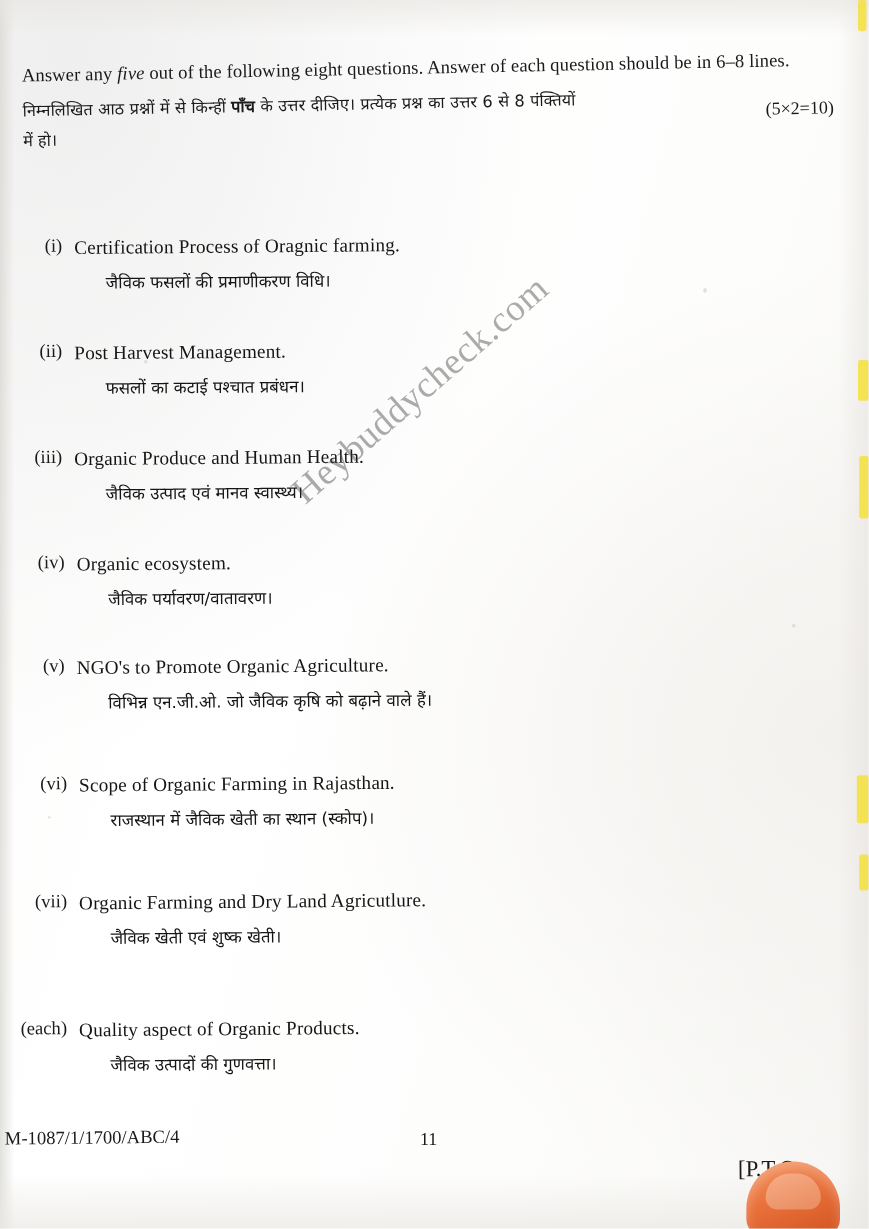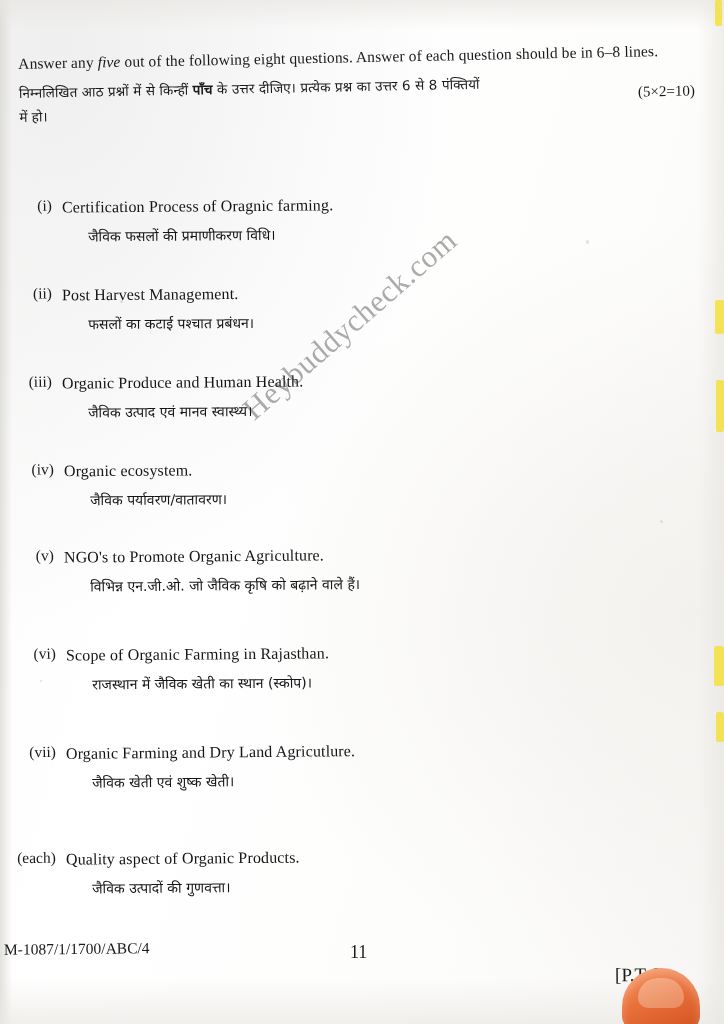--- a/index.html
+++ b/index.html
@@ -181,21 +181,21 @@
     left: 4px;
     top: 0;
     font-size: 15.5px;
     color: #1a1a1a;
     transform: rotate(-0.6deg);
   }
   .footer-page {
     position: absolute;
     left: 350px;
     top: 2px;
-    font-size: 18px;
+    font-size: 15px;
     color: #1a1a1a;
     font-family: Liberation Serif, serif;
   }
   .footer-pto {
     position: absolute;
     right: 28px;
     top: 0;
     font-size: 19px;
     color: #1a1a1a;
     transform: rotate(-0.5deg);

